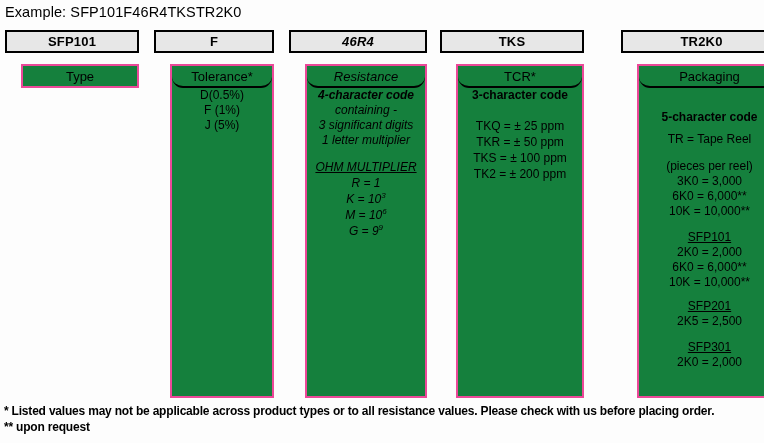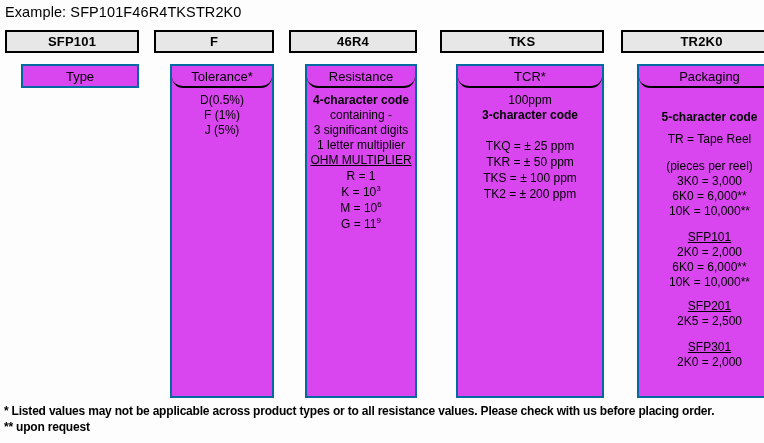--- a/index.html
+++ b/index.html
@@ -14,55 +14,54 @@
   .page { position:absolute; inset:0; background:#fdfdfd; }
 
   .title {
     position:absolute; left:5px; top:4px;
     font-size:14.5px; letter-spacing:0.1px;
   }
 
   .col { position:absolute; top:30px; }
   .col-1 { left:5px;   width:134px; }
   .col-2 { left:154px; width:120px; }
-  .col-3 { left:289px; width:128px; }
-  .col-4 { left:440px; width:164px; }
+  .col-3 { left:289px; width:138px;font-style:italic; }
+  .col-4 { left:440px; width:144px; }
   .col-5 { left:621px; width:161px; }
 
   .code-box {
     height:23px;
     border:2px solid #000;
     background:#e7e7e7;
     display:flex; align-items:center; justify-content:center;
     font-weight:bold; font-size:13px; letter-spacing:0.2px;
   }
 
   .body-box {
     position:absolute; top:34px; left:16px; right:0;
-    border:2px solid #0369a1;
-    background:#d946ef;
+    border:2px solid #ec4899;
+    background:#15803d;
   }
   .body-box.label-only { height:24px; }
   .body-box.tall { height:334px; }
 
   .label-row {
     height:20px;
     display:flex; align-items:center; justify-content:center;
     font-size:13px;
   }
   .tall .label-row { border-bottom:2px solid #000; height:22px;border-radius:11px; }
 
   .content {
     text-align:center;
     font-size:12px; line-height:15px;
-    padding-top:5px;
   }
   .bold { font-weight:bold; }
   .underline { text-decoration:underline; }
-  .gap-md { }
+  .gap-md { margin-top:12px; }
   .mult-list { line-height:16px; }
   .mult-list sup { font-size:8px; line-height:0; vertical-align:super; }
   .tcr-list { margin-top:15px; line-height:16px; }
 
   .pack-content { padding-top:0; }
   .pack-code { margin-top:22px; }
   .pack-tr { margin-top:7px; }
   .pack-pieces { margin-top:12px; }
   .pack-group-0 { margin-top:0; }
   .pack-group-1 { margin-top:11px; }
@@ -108,32 +107,31 @@
       <div class="content">
         <div class="bold">4-character code</div>
         <div>containing -</div>
         <div>3 significant digits</div>
         <div>1 letter multiplier</div>
         <div class="underline gap-md">OHM MULTIPLIER</div>
         <div class="mult-list">
           <div><span>R = 1</span><sup></sup></div>
           <div><span>K = 10</span><sup>3</sup></div>
           <div><span>M = 10</span><sup>6</sup></div>
-          <div><span>G = 11</span><sup>9</sup></div>
+          <div><span>G = 9</span><sup>9</sup></div>
         </div>
       </div>
     </div>
   </div>
 
   <div class="col col-4">
     <div class="code-box">TKS</div>
     <div class="body-box tall">
       <div class="label-row">TCR*</div>
       <div class="content">
-        <div>100ppm</div>
         <div class="bold">3-character code</div>
         <div class="tcr-list">
           <div>TKQ = ± 25 ppm</div>
           <div>TKR = ± 50 ppm</div>
           <div>TKS = ± 100 ppm</div>
           <div>TK2 = ± 200 ppm</div>
         </div>
       </div>
     </div>
   </div>

